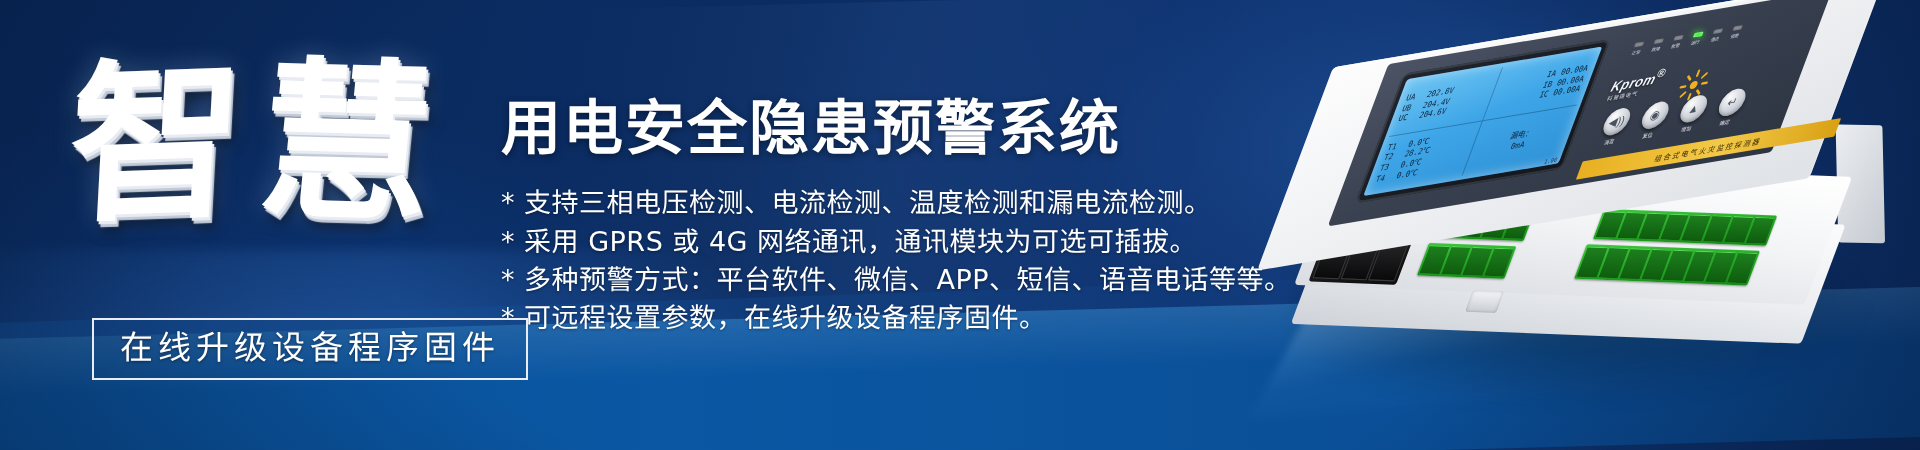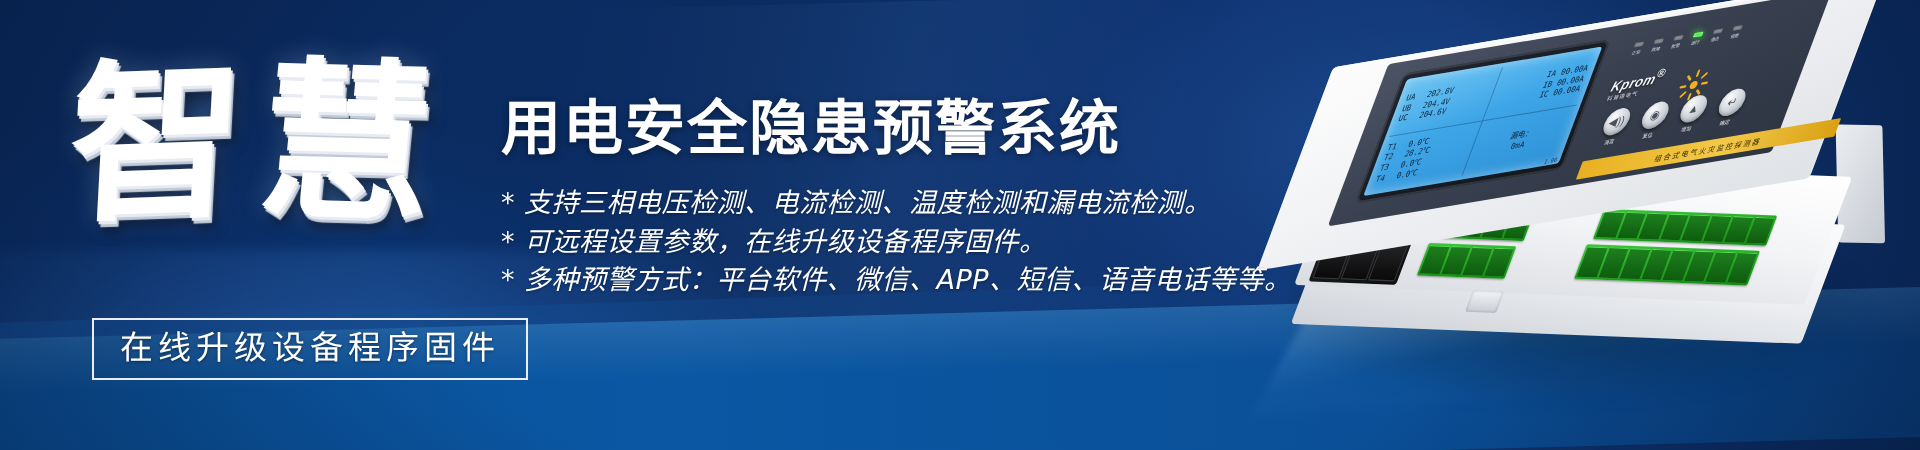--- a/index.html
+++ b/index.html
@@ -98,21 +98,21 @@
     font-family:"DejaVu Sans","Liberation Sans",sans-serif;
     font-weight:700;
     font-size:60px;
     color:#ffffff;
     letter-spacing:2px;
     line-height:1.12;
     white-space:nowrap;
     text-shadow:0 2px 7px rgba(0,0,0,.45);
     margin:0 0 22px 0;
   }
-  .bullets{list-style:none;margin:0;padding:0;font-style:italic;}
+  .bullets{list-style:none;margin:0;padding:0;}
   .bullets li{
     font-family:"DejaVu Sans","Liberation Sans",sans-serif;
     font-size:27px;
     color:#ffffff;
     line-height:1.42;
     white-space:nowrap;
     text-shadow:0 1px 3px rgba(0,0,0,.40);
     letter-spacing:.5px;
   }
 
@@ -311,22 +311,23 @@
   </div>
 
   <div class="tagbox">
     <div class="tagbox-text">在线升级设备程序固件</div>
   </div>
 
   <div class="copy">
     <h1 class="headline">用电安全隐患预警系统</h1>
     <ul class="bullets">
       <li>* 支持三相电压检测、电流检测、温度检测和漏电流检测。</li>
+      <li>* 采用 GPRS 或 4G 网络通讯，通讯模块为可选可插拔。</li>
+      <li>* 多种预警方式：平台软件、微信、APP、短信、语音电话等等。</li>
       <li>* 可远程设置参数，在线升级设备程序固件。</li>
-      <li>* 多种预警方式：平台软件、微信、APP、短信、语音电话等等。</li>
     </ul>
   </div>
 
   <div id="device">
     <div class="dev-shadow"></div>
     <div class="dev-reflect"></div>
 
     <div class="dev-body">
 
       <div class="side-cap"></div>

